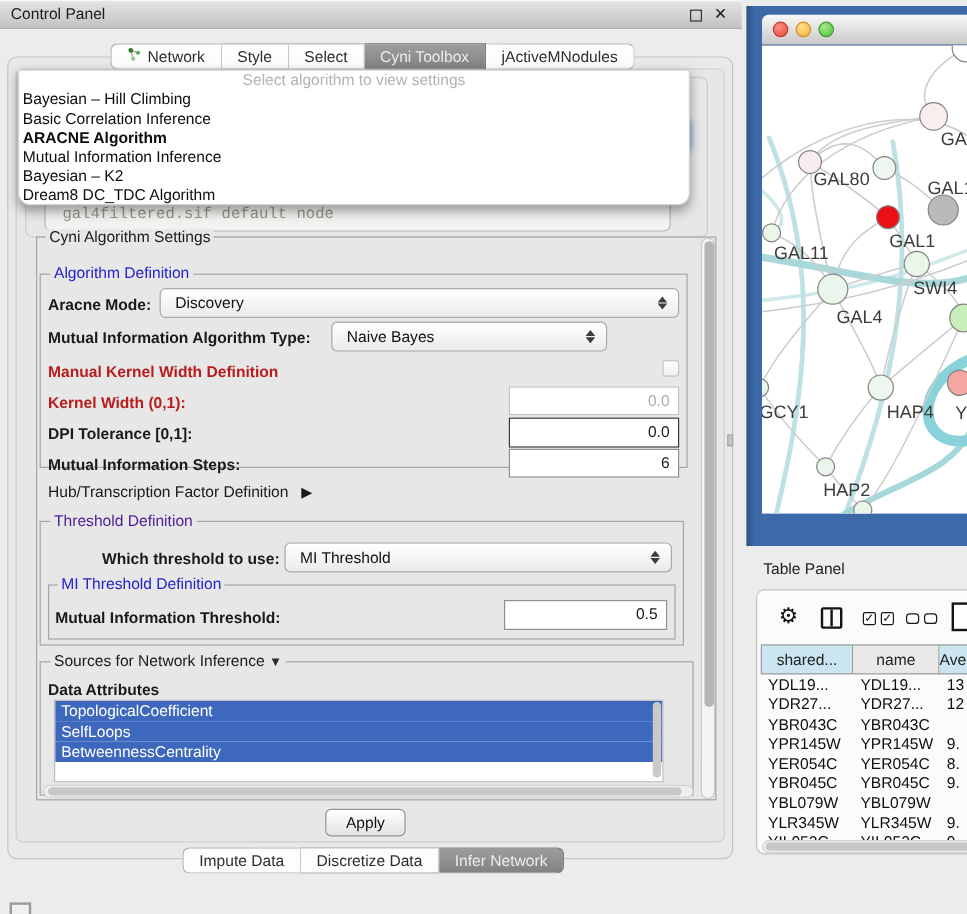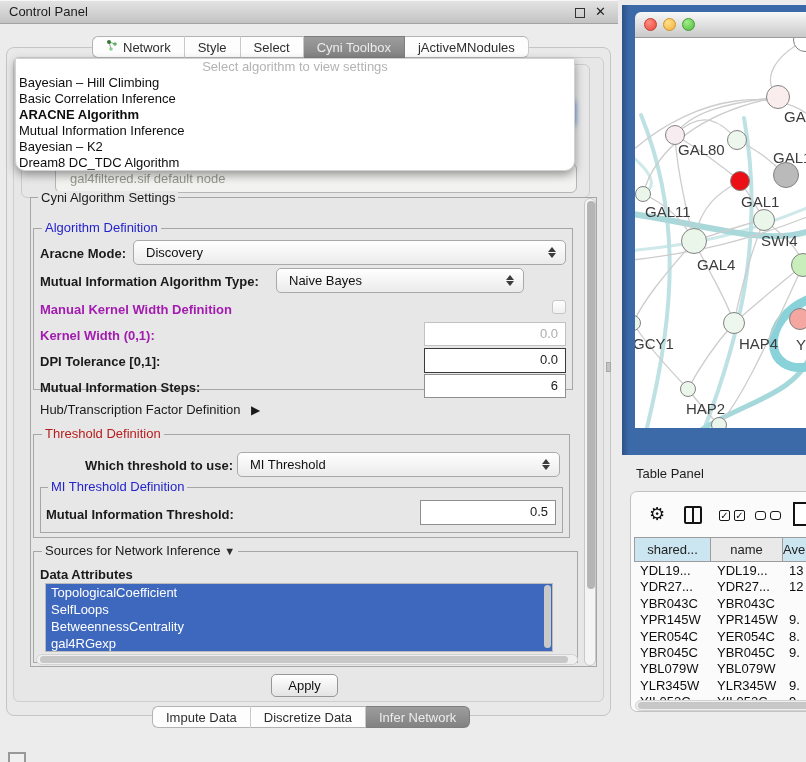--- a/index.html
+++ b/index.html
@@ -18,35 +18,35 @@
 
   
   #tabstrip { left:92px; top:36px; height:22px; display:flex; z-index:5; }
   .tab { height:22px; line-height:21px; padding:0 13px; background:#fdfdfd; border-top:1px solid #b3b3b3; border-bottom:1px solid #b3b3b3; border-right:1px solid #c9c9c9; font-size:13px; color:#2e2e2e; display:flex; align-items:center; gap:5px; }
   .tab:first-child { border-left:1px solid #b3b3b3; border-radius:6px 0 0 6px; }
   .tab:last-child { border-radius:0 6px 6px 0; }
   .tab.sel { background:linear-gradient(#9d9d9d,#828282); color:#ececec; border-color:#7e7e7e; }
 
   
   #inference-box { left:21px; top:64px; width:569px; height:134px; border:1px solid #cbcbcb; border-radius:6px; }
-  #bg-combo { left:55px; top:163px; width:522px; height:30px; border:1px solid #b5b5b5; border-radius:6px; background:#f2f2f0; color:#96968c; line-height:30px; padding-left:14px; overflow:hidden; white-space:nowrap; }
+  #bg-combo { left:37px; top:163px; width:522px; height:30px; border:1px solid #b5b5b5; border-radius:6px; background:#f2f2f0; color:#96968c; line-height:30px; padding-left:14px; overflow:hidden; white-space:nowrap;font-family:Liberation Mono, monospace; }
   #focus-combo { left:553px; top:100px; width:21px; height:26px; border:1px solid #8fb3e8; border-radius:5px; background:linear-gradient(#ffffff,#e1e1e1); box-shadow:0 0 5px 2px rgba(96,150,226,.85); z-index:8; }
 
   
   #popup { left:15px; top:58px; width:560px; height:113px; background:#ffffff; border:1px solid #d2d2d2; border-radius:0 0 10px 10px; box-shadow:0 4px 10px rgba(0,0,0,.38); z-index:9; overflow:hidden; }
   #popup .hd { height:16px; line-height:16px; text-align:center; color:#b3b3b3; font-size:13px; }
   #popup .it { height:16px; line-height:16px; padding-left:3px; font-size:13px; color:#0d0d0d; white-space:nowrap; }
   #popup .it.b { font-weight:bold; }
 
   
   .gbox { position:absolute; border:1px solid #a6a6a6; }
   .gtitle { position:absolute; background:#e7e7e7; padding:0 3px; font-size:13px; line-height:13px; z-index:2; white-space:nowrap; }
-  .blue { color:#2323cc; } .green { color:#b91c1c; }
+  .blue { color:#2323cc; } .green { color:#4c1d95; }
   .lbl { position:absolute; font-size:13px; font-weight:bold; color:#1a1a1a; white-space:nowrap; }
-  .lbl.dis { color:#a21caf; }
+  .lbl.dis { color:#b91c1c; }
   .plain { font-weight:normal; }
 
   .combo { position:absolute; height:25px; border:1px solid #a9a9a9; border-radius:5px; background:linear-gradient(#ffffff,#ebebeb); }
   .combo .v { position:absolute; left:12px; top:4px; font-size:13px; color:#111; }
   .combo .ar { position:absolute; right:8px; top:5px; width:9px; }
   .combo .ar:before, .combo .ar:after { content:""; display:block; width:0; height:0; border-left:4px solid transparent; border-right:4px solid transparent; margin:1px 0; }
   .combo .ar:before { border-bottom:5px solid #3c3c3c; }
   .combo .ar:after { border-top:5px solid #3c3c3c; }
 
   .field { position:absolute; height:24px; background:#fff; border:1px solid #8f8f8f; text-align:right; line-height:22px; padding-right:7px; font-size:13px; }
@@ -158,21 +158,21 @@
 <div class="gbox" style="left:33px;top:228px;width:540px;height:162px;"></div>
 <span class="gtitle blue" style="left:42px;top:221px;">Algorithm Definition</span>
 
 <span class="lbl" style="left:40px;top:246px;">Aracne Mode:</span>
 <div class="combo" style="left:133px;top:240px;width:433px;">
   <span class="v">Discovery</span>
     <span class="ar"></span>
 </div>
 
 <span class="lbl" style="left:40px;top:274px;">Mutual Information Algorithm Type:</span>
-<div class="combo" style="left:276px;top:268px;width:248px;">
+<div class="combo" style="left:276px;top:268px;width:230px;">
   <span class="v">Naive Bayes</span>
     <span class="ar"></span>
 </div>
 
 <span class="lbl dis" style="left:40px;top:302px;">Manual Kernel Width Definition</span>
 <div class="checkbox" style="left:552px;top:300px;"></div>
 
 <span class="lbl dis" style="left:40px;top:328px;">Kernel Width (0,1):</span>
 <div class="field dis" style="left:424px;top:322px;width:142px;">0.0</div>
 
@@ -204,21 +204,20 @@
 <div class="gbox" style="left:33px;top:551px;width:545px;height:112px;"></div>
 <span class="gtitle" style="left:42px;top:544px;">
   <span>Sources for Network Inference</span>
   <span style="font-size:11px;color:#2e2e2e;">▼</span>
 </span>
 <span class="lbl" style="left:40px;top:567px;">Data Attributes</span>
 <div class="abs" id="attr-list">
     <div class="attr-item">TopologicalCoefficient</div>
     <div class="attr-item">SelfLoops</div>
     <div class="attr-item">BetweennessCentrality</div>
-    <div class="attr-item">gal4RGexp</div>
   </div>
 <div class="vtrack" style="left:543px;top:585px;width:9px;height:65px;border:none;background:transparent;">
   <div class="vthumb" style="left:1px;top:0;width:7px;height:63px;background:#c9c9c9;"></div>
 </div>
 <div class="htrack" style="left:36px;top:654px;width:542px;height:11px;">
   <div class="hthumb" style="left:3px;top:1px;width:528px;height:7px;"></div>
 </div>
 
 <div class="abs" id="apply-btn">Apply</div>
 <div class="abs" id="bottom-tabs">

